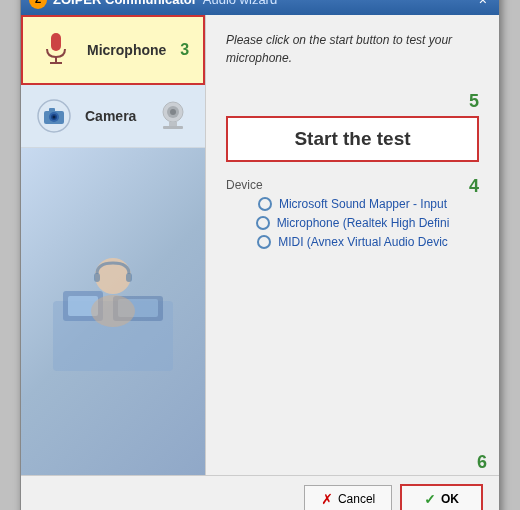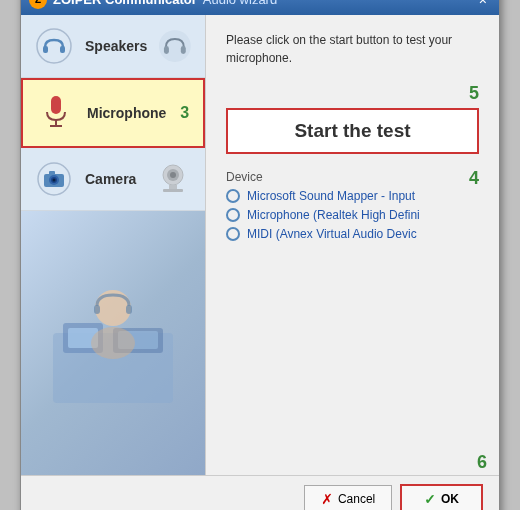--- a/index.html
+++ b/index.html
@@ -148,21 +148,22 @@
       padding: 16px 20px;
       display: flex;
       flex-direction: column;
       gap: 12px;
     }
 
     .instruction-text {
       font-size: 12px;
       color: #333;
       line-height: 1.5;
-      margin-bottom: 4px;
+      margin-bottom: 12px;
+      font-style: italic;
     }
 
     .step-number {
       color: #3a8a3a;
       font-size: 18px;
       font-weight: bold;
       text-align: right;
       margin-bottom: -8px;
     }
 
@@ -213,20 +214,21 @@
     .device-section {
       margin-top: 4px;
     }
 
     .radio-item {
       display: flex;
       align-items: center;
       gap: 7px;
       margin-bottom: 5px;
       cursor: pointer;
+      justify-content: center;
     }
 
     .radio-circle {
       width: 14px;
       height: 14px;
       border-radius: 50%;
       border: 2px solid #5588bb;
       display: flex;
       align-items: center;
       justify-content: center;
@@ -321,38 +323,20 @@
       <span class="title-app-name">ZOIPER Communicator</span>
       <span class="title-sub">Audio wizard</span>
     </div>
     <button class="title-close">×</button>
   </div>
 
   <div class="window-body">
 
     <div class="left-panel">
 
-      <div class="nav-item">
-        <div class="nav-icon">
-          <svg width="38" height="38" viewBox="0 0 38 38">
-            <ellipse cx="19" cy="19" rx="17" ry="17" fill="#dce8f4" stroke="#aabbd0" stroke-width="1.5"></ellipse>
-
-            <path d="M10 20 Q10 13 19 13 Q28 13 28 20" fill="none" stroke="#5588bb" stroke-width="2.5"></path>
-            <rect x="8" y="19" width="5" height="7" rx="2" fill="#5588bb"></rect>
-            <rect x="25" y="19" width="5" height="7" rx="2" fill="#5588bb"></rect>
-          </svg>
-        </div>
-        <span class="nav-label">Speakers</span>
-        <svg width="36" height="36" viewBox="0 0 36 36">
-          <ellipse cx="18" cy="18" rx="16" ry="16" fill="#c8d8e8" opacity="0.5"></ellipse>
-          <path d="M9 19 Q9 11 18 11 Q27 11 27 19" fill="none" stroke="#778899" stroke-width="2"></path>
-          <rect x="7" y="18" width="5" height="8" rx="2.5" fill="#889aaa"></rect>
-          <rect x="24" y="18" width="5" height="8" rx="2.5" fill="#889aaa"></rect>
-        </svg>
-      </div>
 
       <div class="nav-item active">
         <div class="nav-icon">
           <svg width="32" height="38" viewBox="0 0 32 38">
 
             <rect x="11" y="2" width="10" height="18" rx="5" fill="#cc4444"></rect>
 
             <path d="M7 18 Q7 26 16 26 Q25 26 25 18" fill="none" stroke="#884444" stroke-width="2"></path>
             <line x1="16" y1="26" x2="16" y2="32" stroke="#884444" stroke-width="2"></line>
             <line x1="10" y1="32" x2="22" y2="32" stroke="#884444" stroke-width="2"></line>

